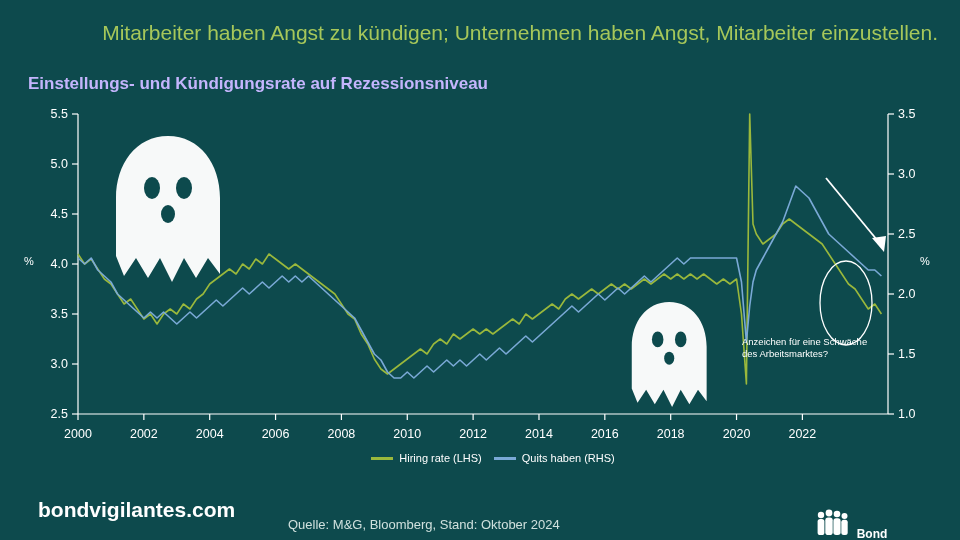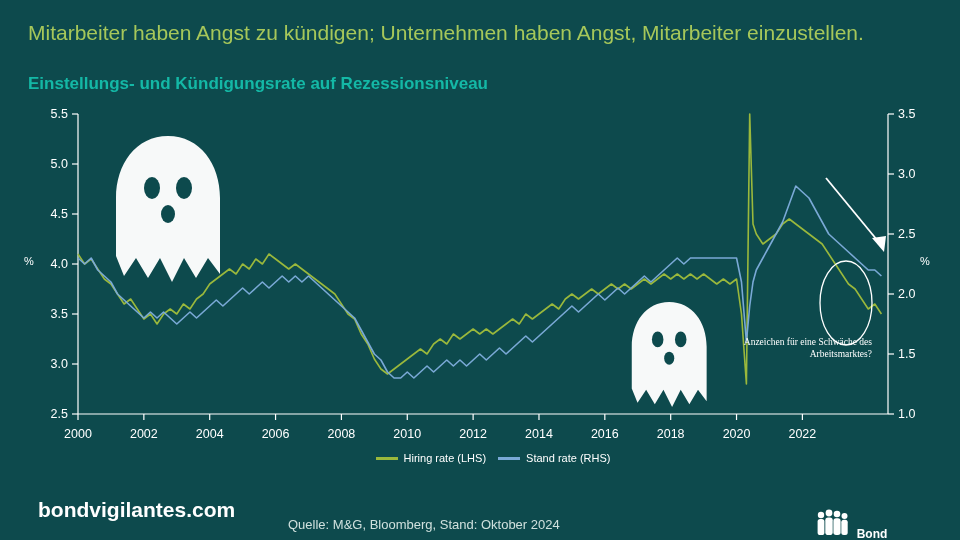--- a/index.html
+++ b/index.html
@@ -5,25 +5,25 @@
   html,body{margin:0;padding:0;}
   body{
     width:960px;height:540px;
     background:#0d4a4d;
     font-family:"Liberation Sans", sans-serif;
     overflow:hidden;
     position:relative;
   }
   .title{
     position:absolute;left:28px;top:20px;width:910px;
-    color:#a6c75a;font-size:21px;line-height:26px;font-weight:400;
+    color:#a6c75a;font-size:21px;line-height:26px;font-weight:400;text-align:right;
   }
   .subtitle{
     position:absolute;left:28px;top:74px;width:910px;
-    color:#14b8a6;font-size:17px;font-weight:bold;
+    color:#c4b5fd;font-size:17px;font-weight:bold;
   }
   .chart-area{
     position:absolute;left:0;top:96px;width:960px;height:360px;
   }
   svg.plot{display:block;}
   .footer-brand{
     position:absolute;left:30px;top:498px;
     color:#ffffff;font-size:21px;font-weight:bold;margin-left:8px;
   }
   .source{
@@ -45,21 +45,21 @@
   .legend-swatch{width:22px;height:3px;display:block;}
   .legend-label{color:#ffffff;font-size:11px;}
   .axis-label-left{
     position:absolute;left:24px;top:255px;color:#ffffff;font-size:11px;
   }
   .axis-label-right{
     position:absolute;left:920px;top:255px;color:#ffffff;font-size:11px;
   }
   .annot{
     position:absolute;left:742px;top:336px;width:130px;
-    color:#ffffff;font-size:9.5px;line-height:12px;text-align:right;font-family:Liberation Serif, serif;
+    color:#ffffff;font-size:9.5px;line-height:12px;text-align:left;
   }
 </style>
 </head>
 <body>
 
 <div class="title">Mitarbeiter haben Angst zu kündigen; Unternehmen haben Angst, Mitarbeiter einzustellen.</div>
 <div class="subtitle">Einstellungs- und Kündigungsrate auf Rezessionsniveau</div>
 
 <div class="axis-label-left">%</div>
 <div class="axis-label-right">%</div>
@@ -141,21 +141,21 @@
 
 <div class="annot">Anzeichen für eine Schwäche des Arbeitsmarktes?</div>
 
 <div class="legend">
   <div class="legend-item">
     <span class="legend-swatch" style="background:#9ab83c"></span>
     <span class="legend-label">Hiring rate (LHS)</span>
   </div>
   <div class="legend-item">
     <span class="legend-swatch" style="background:#7aa9d6"></span>
-    <span class="legend-label">Stand rate (RHS)</span>
+    <span class="legend-label">Quits haben (RHS)</span>
   </div>
 </div>
 
 <div class="footer-brand">bondvigilantes.com</div>
 <div class="source">Quelle: M&amp;G, Bloomberg, Stand: Oktober 2024</div>
 
 <div class="logo">
   <svg width="34" height="30" viewBox="0 0 34 30">
     <g fill="#ffffff">
       <circle cx="6" cy="7" r="3.2"></circle>

